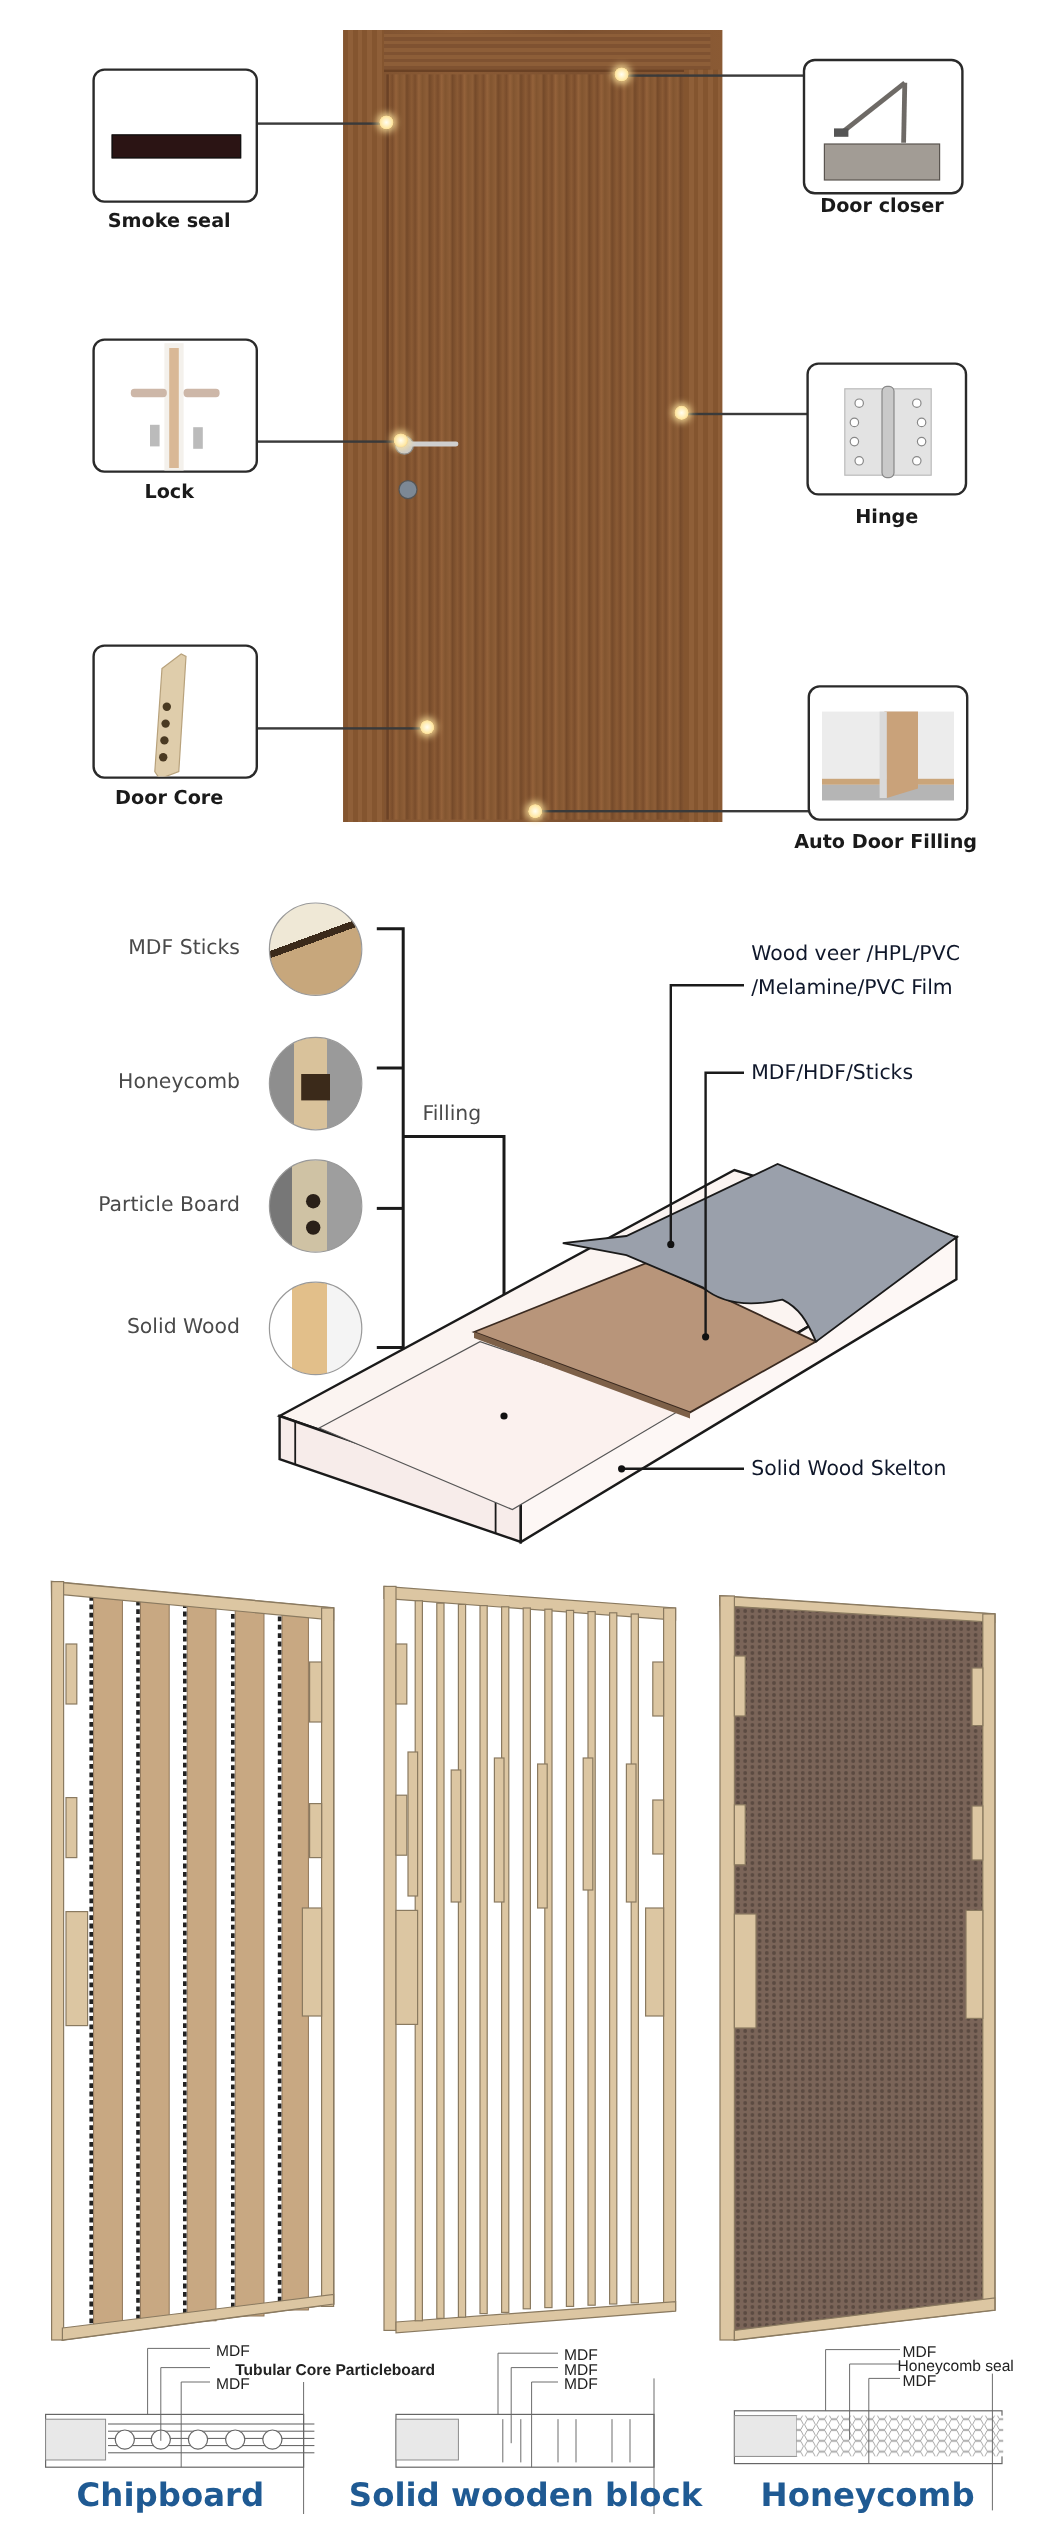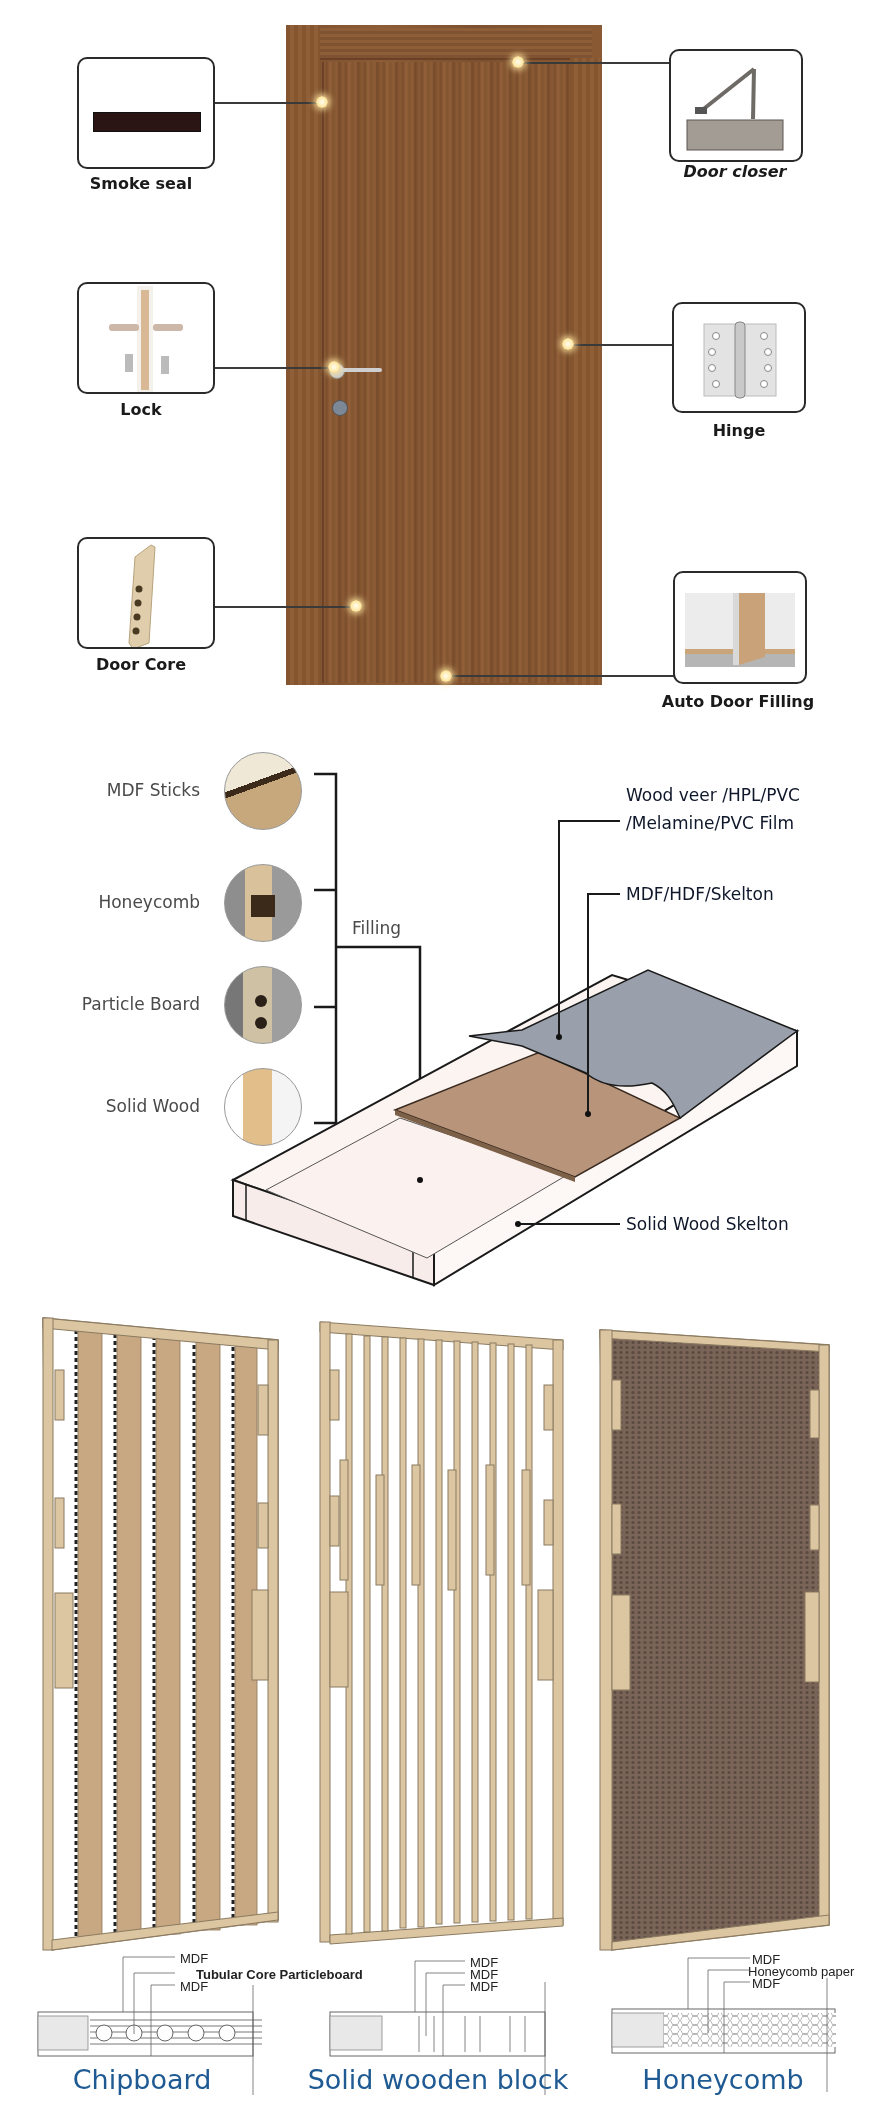--- a/index.html
+++ b/index.html
@@ -5,21 +5,21 @@
   html,body{margin:0;padding:0;background:#ffffff;}
   body{width:873px;height:2116px;position:relative;overflow:hidden;font-family:"DejaVu Sans","Liberation Sans",sans-serif;}
   .abs{position:absolute;}
   .callout-box{position:absolute;border:2.5px solid #2a2a2a;border-radius:10px;background:#fff;box-sizing:border-box;overflow:hidden;}
   .callout-label{position:absolute;font-size:16px;font-weight:bold;color:#1a1a1a;text-align:center;white-space:nowrap;transform:translateX(-50%);}
   .line{position:absolute;background:#3a3a3a;}
   .dot{position:absolute;width:12px;height:12px;border-radius:50%;background:radial-gradient(circle,#fffdf0 0%,#ffe9a8 55%,#e9b862 100%);box-shadow:0 0 6px 2px rgba(255,230,160,0.9);transform:translate(-50%,-50%);}
   .filling-label{position:absolute;font-size:17px;color:#4a4a4a;white-space:nowrap;}
   .circle-img{position:absolute;width:78px;height:78px;border-radius:50%;overflow:hidden;border:1px solid #999;box-sizing:border-box;}
   .layer-label{position:absolute;font-size:17px;color:#0f172a;white-space:nowrap;line-height:28px;}
-  .core-title{position:absolute;font-size:27px;font-weight:normal;color:#1f5a93;white-space:nowrap;transform:translateX(-50%);}
+  .core-title{position:absolute;font-size:27px;font-weight:bold;color:#1f5a93;white-space:nowrap;transform:translateX(-50%);}
   .xs-label{position:absolute;font-size:13px;color:#222;white-space:nowrap;font-family:"Liberation Sans",sans-serif;}
   svg{position:absolute;overflow:visible;}
 </style>
 </head>
 <body>
 
 <div>
 
   <div class="abs" style="left:286px;top:25px;width:316px;height:660px;background:linear-gradient(90deg,#7b4f2e 0%,#8c5c36 30%,#7d5130 60%,#8a5a34 100%);"></div>
   <div class="abs" style="left:310px;top:28px;width:282px;height:30px;background:repeating-linear-gradient(180deg,#8d5e38 0 3px,#7f5231 3px 6px);border-bottom:2px solid #6a4124;"></div>
@@ -51,21 +51,21 @@
   <div class="callout-label" style="left:141px;top:174px;">Smoke seal</div>
 
   <div class="callout-box" style="left:669px;top:49px;width:134px;height:113px;">
     <svg width="134" height="113" style="left:0;top:0;">
       <rect x="16" y="69" width="96" height="30" fill="#a29c95" stroke="#5a5550"></rect>
       <line x1="30" y1="60" x2="83" y2="18" stroke="#6e6a66" stroke-width="4"></line>
       <line x1="83" y1="18" x2="82" y2="68" stroke="#6e6a66" stroke-width="4"></line>
       <rect x="24" y="56" width="12" height="7" fill="#555"></rect>
     </svg>
   </div>
-  <div class="callout-label" style="left:735px;top:162px;font-style:italic;">Door closer</div>
+  <div class="callout-label" style="left:735px;top:162px;">Door closer</div>
 
   <div class="callout-box" style="left:77px;top:282px;width:138px;height:112px;">
     <svg width="138" height="112" style="left:0;top:0;">
       <rect x="58" y="2" width="16" height="108" fill="#f4f1ec"></rect>
       <rect x="62" y="6" width="8" height="100" fill="#d9b896"></rect>
       <rect x="30" y="40" width="30" height="7" rx="3" fill="#cdb7a8"></rect>
       <rect x="74" y="40" width="30" height="7" rx="3" fill="#cdb7a8"></rect>
       <rect x="46" y="70" width="8" height="18" fill="#bbb"></rect>
       <rect x="82" y="72" width="8" height="18" fill="#bbb"></rect>
     </svg>
@@ -165,21 +165,21 @@
     <g fill="#111">
       <circle cx="559" cy="1037" r="3"></circle>
       <circle cx="588" cy="1114" r="3"></circle>
       <circle cx="420" cy="1180" r="3"></circle>
       <circle cx="518" cy="1224" r="3"></circle>
     </g>
   </svg>
 
   <div class="layer-label" style="left:626px;top:781px;">Wood veer /HPL/PVC</div>
   <div class="layer-label" style="left:626px;top:809px;">/Melamine/PVC Film</div>
-  <div class="layer-label" style="left:626px;top:880px;">MDF/HDF/Skelton</div>
+  <div class="layer-label" style="left:626px;top:880px;">MDF/HDF/Sticks</div>
   <div class="layer-label" style="left:626px;top:1210px;">Solid Wood Skelton</div>
 </div>
 
 <div>
 
   <svg width="873" height="2116" style="left:0;top:0;">
     <polygon points="43,1318 278,1340 278,1920 52,1950" fill="#ffffff" stroke="#8a7a60" stroke-width="1.5"></polygon>
     <g fill="#c8a882" stroke="#8d7355" stroke-width="0.8">
       <rect x="78" y="1330" width="24" height="610"></rect>
       <rect x="117" y="1334" width="24" height="604"></rect>
@@ -324,19 +324,19 @@
 
   <div class="xs-label" style="left:180px;top:1951px;">MDF</div>
   <div class="xs-label" style="left:196px;top:1967px;font-weight:bold;">Tubular Core Particleboard</div>
   <div class="xs-label" style="left:180px;top:1979px;">MDF</div>
 
   <div class="xs-label" style="left:470px;top:1955px;">MDF</div>
   <div class="xs-label" style="left:470px;top:1967px;">MDF</div>
   <div class="xs-label" style="left:470px;top:1979px;">MDF</div>
 
   <div class="xs-label" style="left:752px;top:1952px;">MDF</div>
-  <div class="xs-label" style="left:748px;top:1964px;">Honeycomb paper</div>
+  <div class="xs-label" style="left:748px;top:1964px;">Honeycomb seal</div>
   <div class="xs-label" style="left:752px;top:1976px;">MDF</div>
 
   <div class="core-title" style="left:142px;top:2064px;">Chipboard</div>
   <div class="core-title" style="left:438px;top:2064px;">Solid wooden block</div>
   <div class="core-title" style="left:723px;top:2064px;">Honeycomb</div>
 </div>
 
 </body></html>

